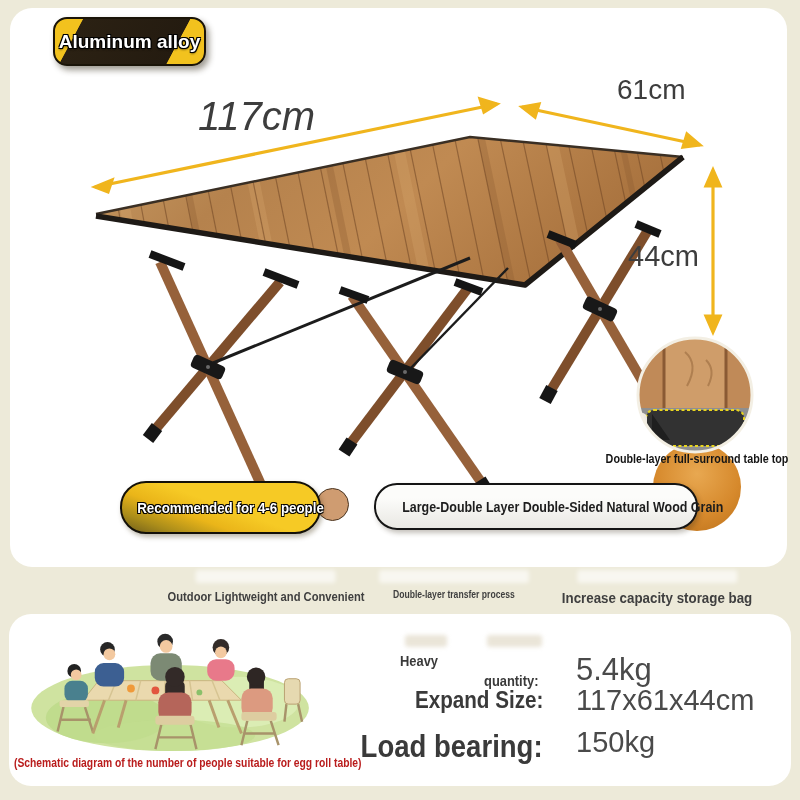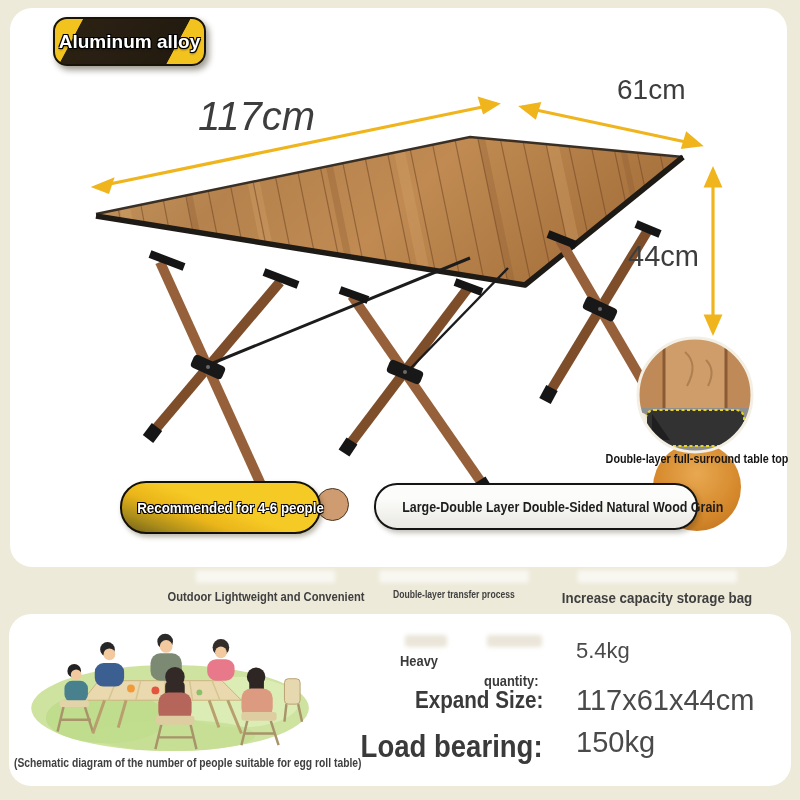--- a/index.html
+++ b/index.html
@@ -37,21 +37,21 @@
     background:linear-gradient(180deg,#fcfcfa 30%,#e9e8e3 100%);box-shadow:2px 3px 5px rgba(60,50,30,.3);margin-left:28px;}
   .pill-white span{color:#1d1d1d;font-weight:bold;font-size:14.5px;}
   .pill-dot{position:absolute;left:316px;top:488px;width:31px;height:31px;border-radius:50%;
     background:#cf9c71;border:1.5px solid #4a3категор0;border:1.5px solid #4a3420;z-index:2;}
   
   .feature{position:absolute;top:568px;z-index:3;text-align:center;transform:translateX(-50%);}
   .feature .ghost{margin:2px auto 6px auto;background:rgba(255,255,255,.62);border-radius:3px;height:13px;filter:blur(2px);}
   .feature .lbl{color:#3f3f3f;font-weight:bold;}
   
   .illu{position:absolute;left:15px;top:622px;z-index:3;}
-  .illu-caption{position:absolute;left:14px;top:756px;z-index:3;font-size:12px;font-weight:bold;color:#404040;white-space:nowrap;}
+  .illu-caption{position:absolute;left:14px;top:756px;z-index:3;font-size:12px;font-weight:bold;color:#b91c1c;white-space:nowrap;}
   .spec-ghost{position:absolute;background:rgba(213,203,178,.5);filter:blur(2px);border-radius:3px;z-index:3;}
   .spec-lbl{position:absolute;z-index:3;color:#3a3a3a;font-weight:bold;text-align:right;white-space:nowrap;}
   .spec-val{position:absolute;z-index:3;color:#4a4a4a;white-space:nowrap;}
 </style>
 </head>
 <body>
 
 <div class="page">
 
   <div class="card card-top"></div>
@@ -293,21 +293,21 @@
     <span class="cx cx-l">(Schematic diagram of the number of people suitable for egg roll table)</span>
   </div>
 
   <div class="spec-ghost" style="left:405px;top:635px;width:42px;height:12px"></div>
   <div class="spec-ghost" style="left:487px;top:635px;width:55px;height:12px"></div>
 
   <div class="spec-lbl" style="left:400px;top:652px;font-size:15px">
     <span class="cx cx-l">Heavy</span></div>
   <div class="spec-lbl" style="left:484px;top:672px;font-size:15px">
     <span class="cx cx-l">quantity:</span></div>
-  <div class="spec-val" style="left:576px;top:638px;font-size:22px">5.4kg</div>
+  <div class="spec-val" style="left:576px;top:652px;font-size:31px">5.4kg</div>
 
   <div class="spec-lbl" style="right:257px;top:686px;font-size:24px">
     <span class="cx cx-r">Expand Size:</span></div>
   <div class="spec-val" style="left:576px;top:684px;font-size:29px">117x61x44cm</div>
 
   <div class="spec-lbl" style="right:257px;top:728px;font-size:32px">
     <span class="cx cx-r">Load bearing:</span></div>
   <div class="spec-val" style="left:576px;top:726px;font-size:29px">150kg</div>
 
 </div>

